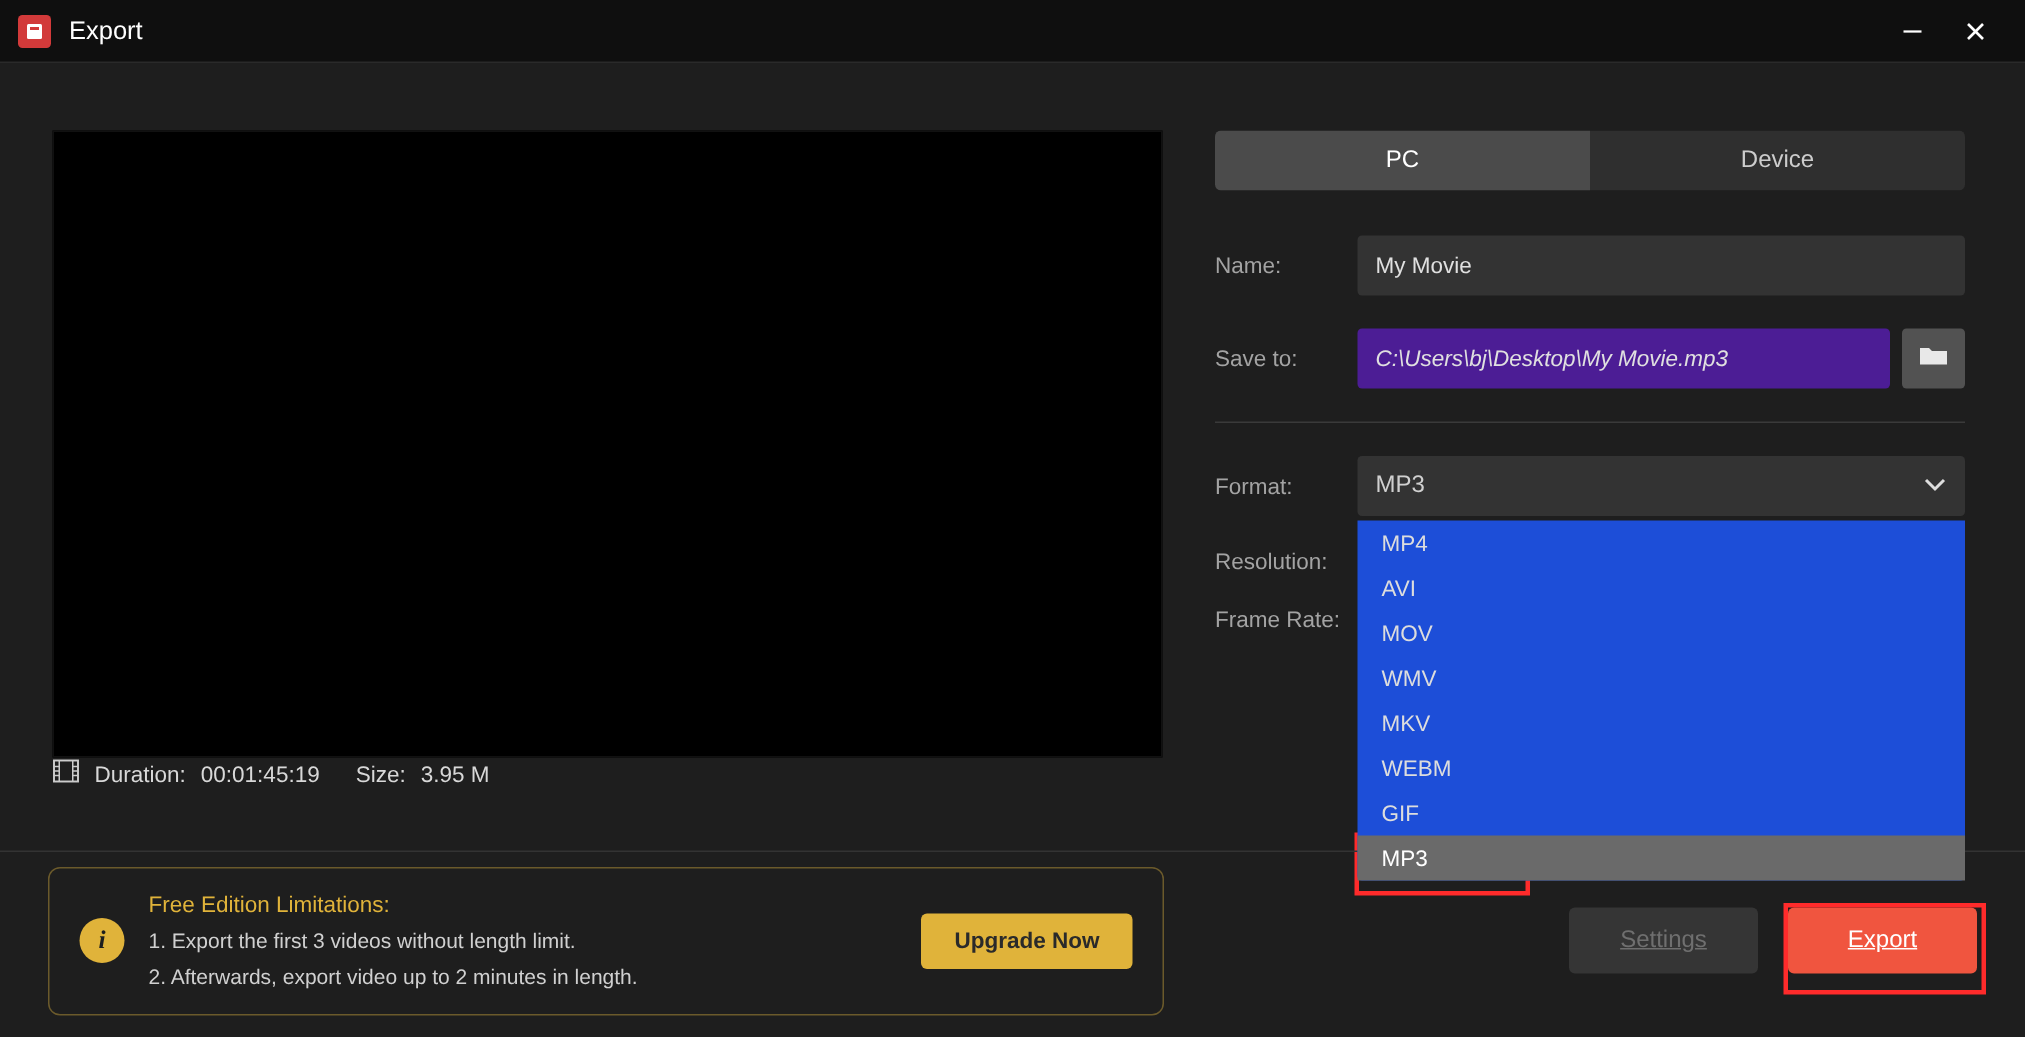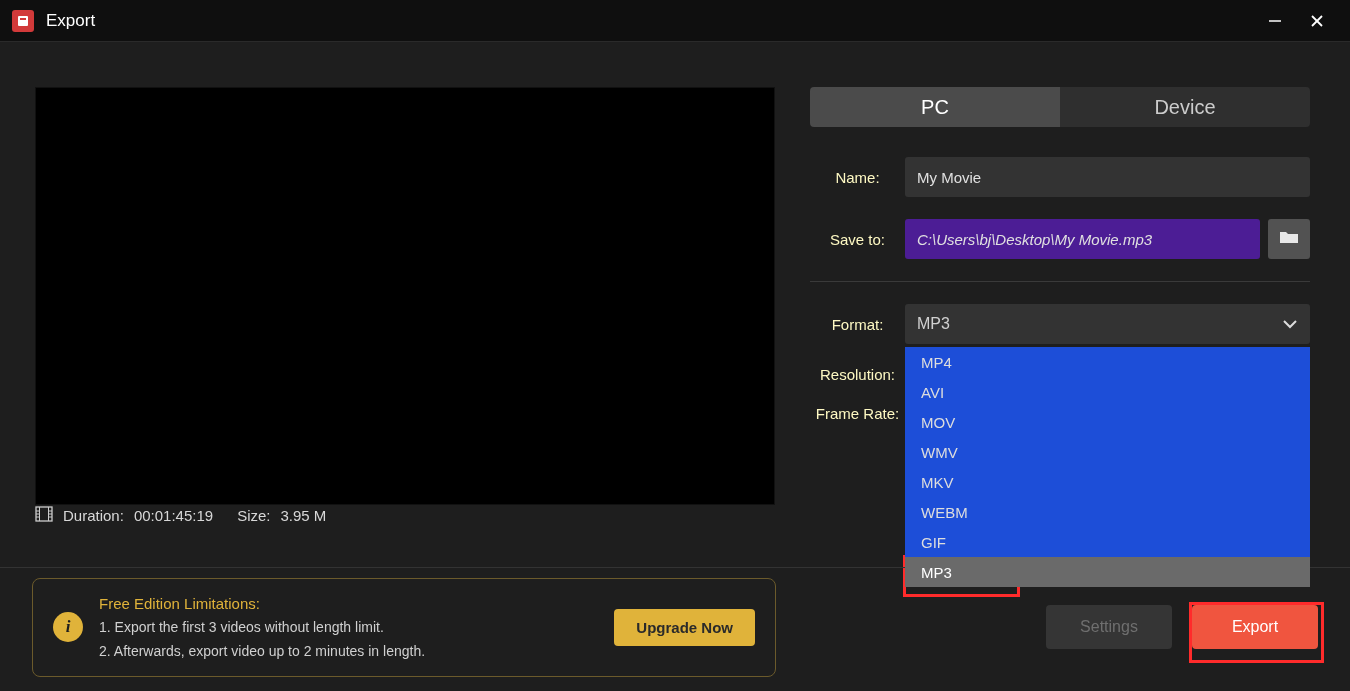--- a/index.html
+++ b/index.html
@@ -65,36 +65,35 @@
     border-radius: 4px;
     overflow: hidden;
     margin-bottom: 30px;
   }
   .tab {
     flex: 1;
     height: 40px;
     display: flex; align-items: center; justify-content: center;
     background: #2f2f2f;
     color: #ccc;
-    font-size: 20px;
+    font-size: 16px;
     cursor: pointer;
   }
   .tab.active {
     background: #4b4b4b;
     color: #fff;
   }
   .field-row {
     display: flex; align-items: center;
     margin-bottom: 22px;
   }
   .field-label {
     width: 95px;
     font-size: 15px;
-    color: #fef9c3;
-    text-align: center;
+    color: #a3a3a3;
   }
   .field-input {
     flex: 1;
     height: 40px;
     background: #333333;
     border: none;
     color: #e0e0e0;
     padding: 12px 12px;
     font-size: 15px;
     border-radius: 3px;
@@ -192,20 +191,21 @@
     cursor: pointer;
     font-weight: bold;
   }
   .footer-spacer { flex: 1; }
   .settings-btn, .export-btn {
     width: 126px; height: 44px;
     border-radius: 4px;
     display: flex; align-items: center; justify-content: center;
     font-size: 16px;
     cursor: pointer;
+    text-decoration: underline;
   }
   .settings-btn { background: #353535; color: #6f6f6f; }
   .export-btn { background: #f0553f; color: #fff; }
 </style>
 </head>
 <body>
 
 <div class="titlebar">
   <div class="app-icon">
     <svg width="14" height="14" viewBox="0 0 14 14">

